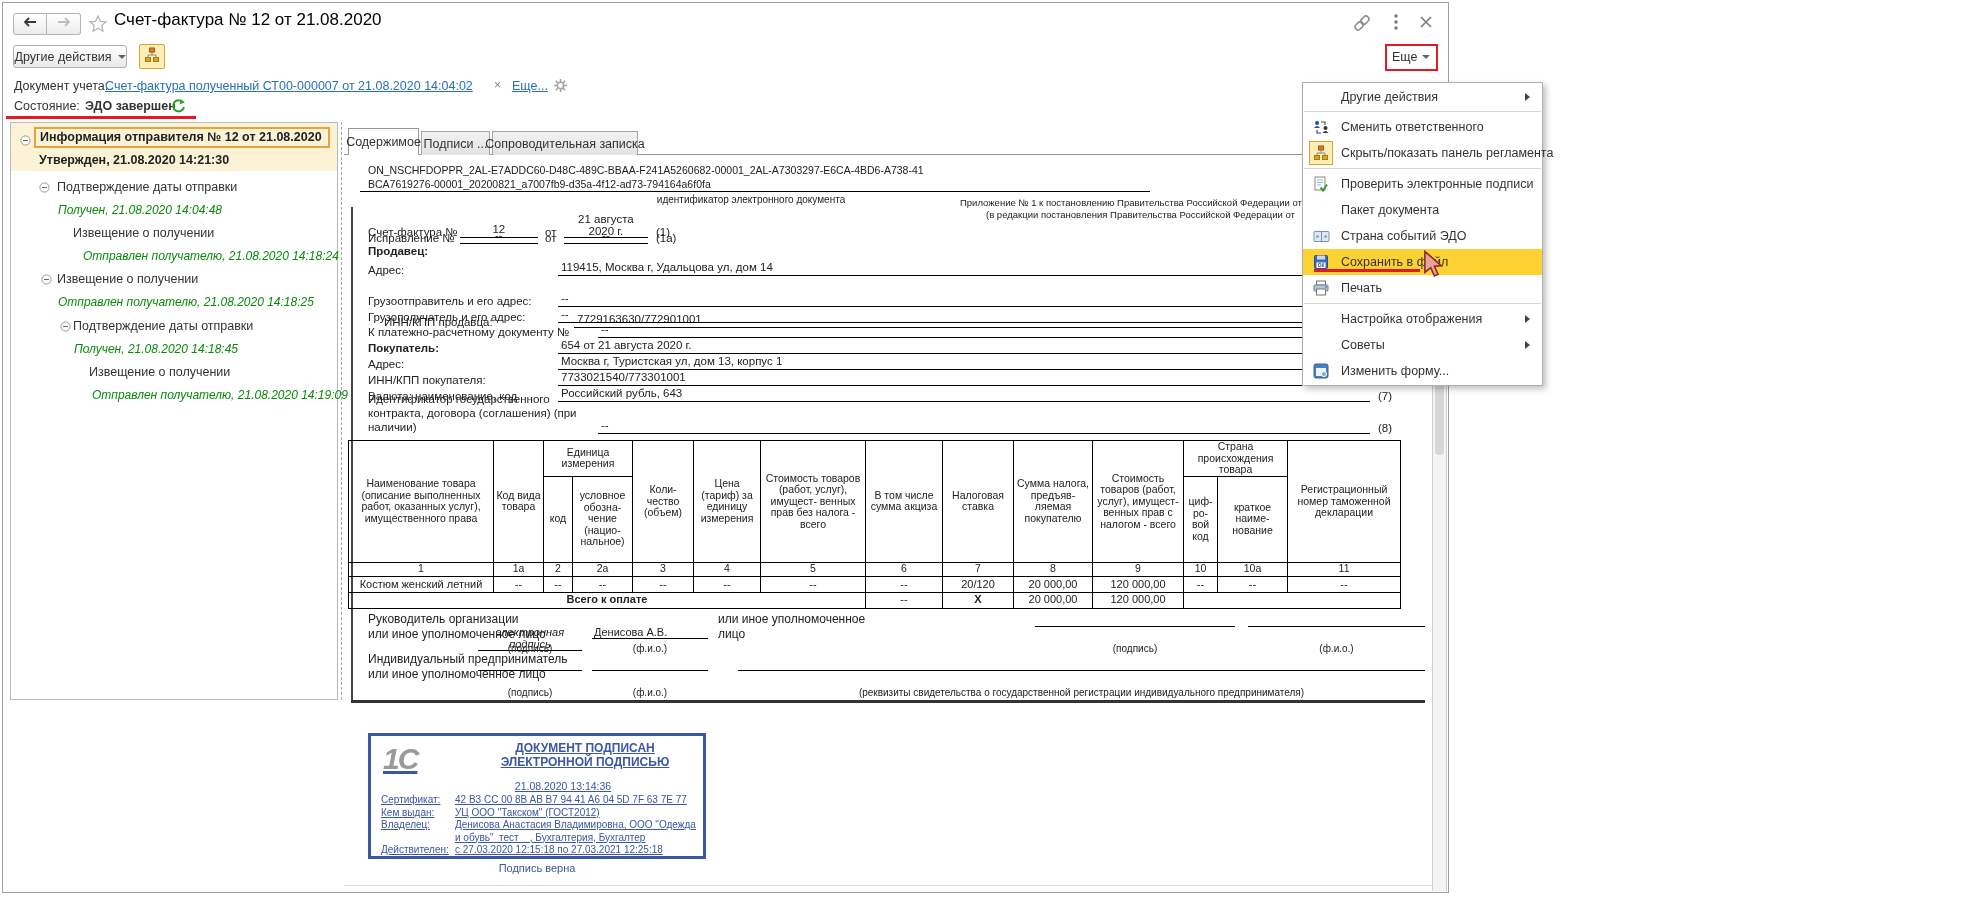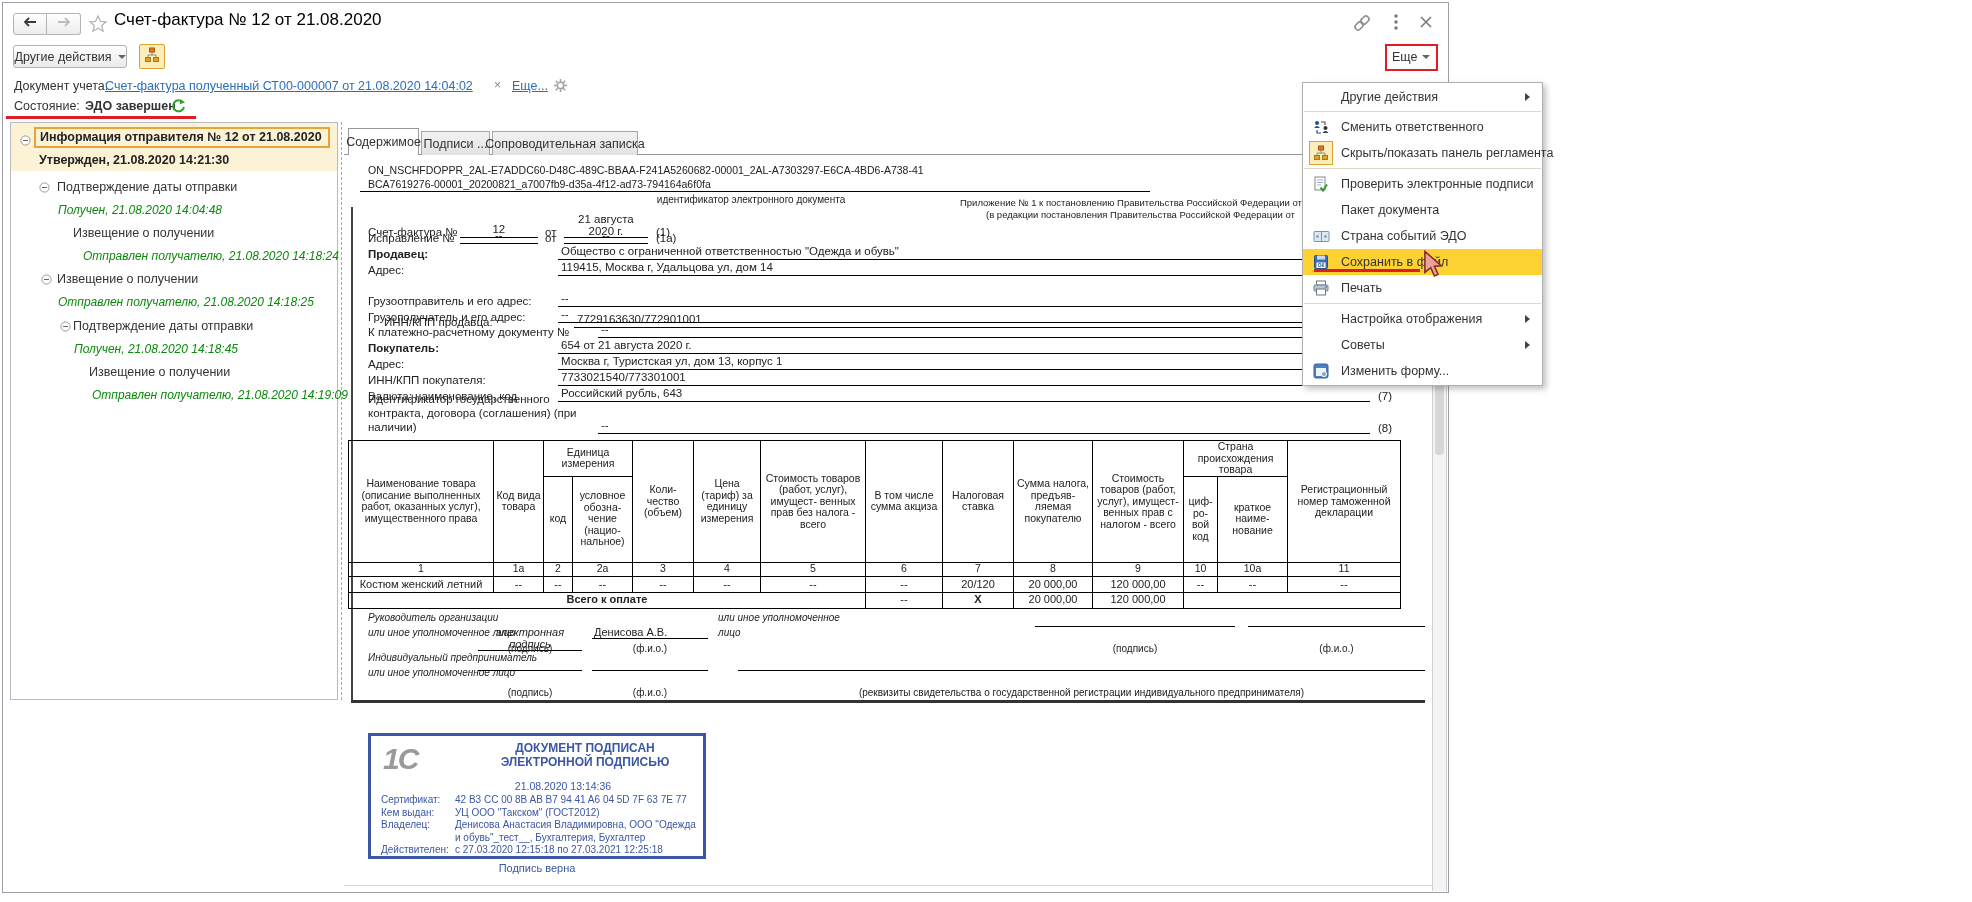--- a/index.html
+++ b/index.html
@@ -46,25 +46,25 @@
   .marker{width:42px;flex:none;padding-left:8px;white-space:nowrap;}
   .boldlab{font-weight:bold;}
   
   table.inv{border-collapse:collapse;table-layout:fixed;width:1052px;font-size:10.5px;}
   table.inv td{border:1px solid #000;padding:0 2px;vertical-align:middle;text-align:center;line-height:11.5px;box-sizing:border-box;overflow:hidden;}
   tr.thtop{height:30px;} tr.thsub{height:86px;} tr.nums{height:14px;} tr.datar{height:16px;} tr.totalr{height:16px;}
   tr.datar td{font-size:11px;line-height:13px;}
   tr.totalr td{font-size:11px;}
   td.al{text-align:left;} td.ar{text-align:right;}
   
-  .sg{font-size:10px;white-space:nowrap;font-style:italic;}
+  .sg{font-size:12px;white-space:nowrap;}
   .uline{border-bottom:1px solid #000;text-align:center;font-size:11px;}
   .cap{font-size:10px;text-align:center;white-space:nowrap;}
   
-  .stamp{left:368px;top:733px;width:338px;height:126px;border:3px solid #3a56a5;box-sizing:border-box;background:#fff;color:#3a56a5;}
+  .stamp{left:368px;top:733px;width:338px;height:126px;border:3px solid #3a56a5;box-sizing:border-box;background:#fff;color:#3a56a5;text-decoration:underline;}
   .stamp .head{display:flex;align-items:flex-start;}
   .logo1c{width:84px;font-size:30px;font-weight:bold;color:#9a9a9a;padding:6px 0 0 12px;letter-spacing:-2px;font-style:italic;}
   .stitle{flex:1;text-align:center;font-weight:bold;font-size:12px;line-height:14px;padding-top:5px;}
   .sdate{text-align:center;font-size:10.5px;padding:4px 0 2px 52px;}
   .srow{display:flex;font-size:10px;line-height:12.5px;padding:0 6px 0 10px;}
   .srow .sl{width:74px;flex:none;}
   .srow .sv{flex:1;}
   
   .menu{left:1302px;top:82px;width:241px;background:#fff;border:1px solid #b0b0b0;box-shadow:3px 3px 6px rgba(0,0,0,.25);z-index:40;box-sizing:border-box;padding:2px 0;}
   .mi{height:26px;display:flex;align-items:center;font-size:12.5px;color:#333;position:relative;cursor:pointer;}
@@ -250,21 +250,20 @@
 <div class="abs frow" style="left:368px;top:229px;width:330px;">
   <span class="l2">Исправление №</span>
   <span class="ucell c" style="width:88px;">--</span>
   <span style="width:32px;text-align:center;">от</span>
   <span class="ucell c" style="width:96px;">--</span>
   <span class="marker">(1а)</span>
 </div>
 
 <div class="abs frow" style="left:368px;top:245px;width:1052px;">
   <span class="l boldlab">Продавец:</span>
-  <span class="ucell grow">Общество с ограниченной ответственностью "Одежда и обувь"</span>
     <span class="marker"></span>
 </div>
 <div class="abs frow" style="left:368px;top:261px;width:1052px;">
   <span class="l">Адрес:</span>
   <span class="ucell grow">119415, Москва г, Удальцова ул, дом 14</span>
     <span class="marker"></span>
 </div>
 <div class="abs frow" style="left:384px;top:277px;width:1052px;margin-top:36px;">
   <span class="l">ИНН/КПП продавца:</span>
   <span class="ucell grow">7729163630/772901001</span>

